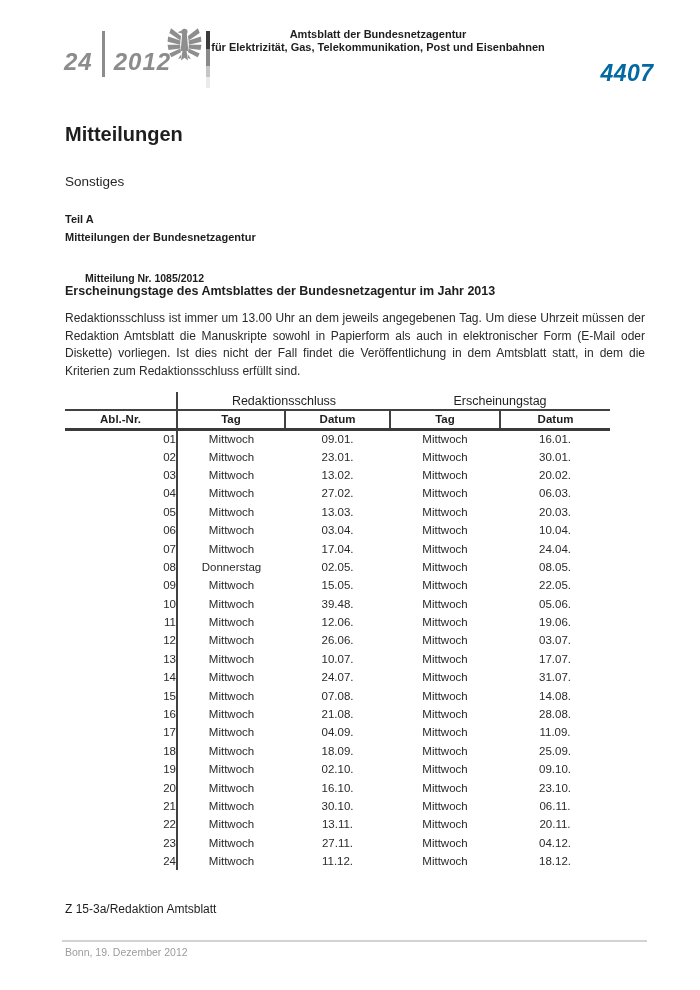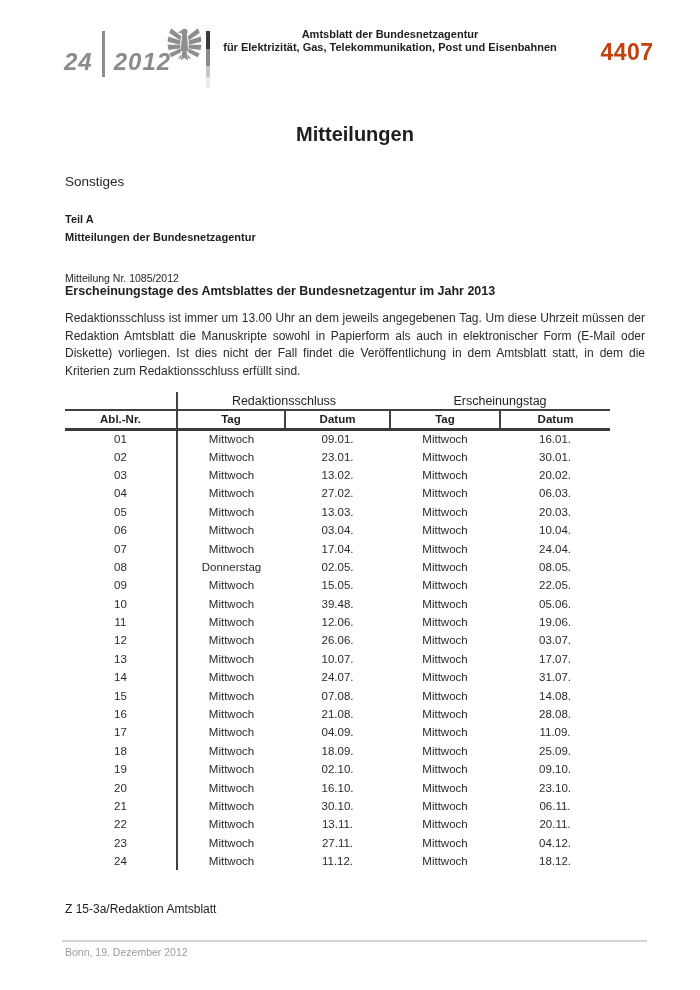--- a/index.html
+++ b/index.html
@@ -23,34 +23,34 @@
   .issue-divider { width:3px; height:46px; background:#8c8c8c; margin:0 9px; }
   .eagle { position:absolute; left:167px; top:26px; width:35px; height:42px; }
   .header-grad-bar {
     position:absolute; left:206px; top:31px; width:4px; height:57px;
     background:linear-gradient(to bottom,
       #3b3b3b 0%, #3b3b3b 32%,
       #8a8a8a 32%, #8a8a8a 62%,
       #c6c6c6 62%, #c6c6c6 80%,
       #ebebeb 80%, #ebebeb 100%);
   }
-  .masthead { position:absolute; left:220px; top:28px; width:340px; text-align:center; }
+  .masthead { position:absolute; left:208px; top:28px; width:340px; text-align:center; }
   .masthead-title { font-weight:bold; font-size:11px; line-height:13px; color:#1e1e1e; white-space:nowrap; }
   .masthead-sub { margin-top:10px; font-size:10.5px; color:#8c8c8c; white-space:nowrap; }
   .page-number {
-    position:absolute; left:588px; top:39px; width:78px; text-align:center;
-    font-size:23px; font-weight:bold; color:#c2410c; letter-spacing:0.5px;
+    position:absolute; left:588px; top:60px; width:78px; text-align:center;
+    font-size:23px; font-weight:bold; font-style:italic; color:#0369a1; letter-spacing:0.5px;
   }
 
   
   .content { margin:0 55px 0 65px; }
-  .section-title { margin:23px 0 0 0; font-size:20px; font-weight:bold; color:#1e1e1e;text-align:center; }
+  .section-title { margin:23px 0 0 0; font-size:20px; font-weight:bold; color:#1e1e1e; }
   .subsection-title { margin-top:28px; font-size:13.5px; }
   .part-block { margin-top:22px; font-size:11px; font-weight:bold; line-height:17.5px; color:#1e1e1e; }
-  .notice-number { margin-top:26px; font-size:10.5px; font-weight:normal; color:#1e1e1e; }
+  .notice-number { margin-top:26px; font-size:10.5px; font-weight:bold; color:#1e1e1e;margin-left:20px; }
   .notice-title { font-size:12.5px; font-weight:bold; color:#1e1e1e; }
   .body-paragraph {
     margin-top:12px; font-size:12px; line-height:17.5px;
     text-align:justify; color:#2a2a2a;
   }
 
   
   .table-wrap { margin-top:12px; }
   table { border-collapse:collapse; width:545px; table-layout:fixed; }
   th, td { padding:0; text-align:center; }
@@ -58,21 +58,21 @@
     height:18px; font-weight:normal; font-size:12.5px; color:#1e1e1e;
     border-bottom:2px solid #414141; vertical-align:middle;
   }
   .group-row th.abl-spacer { border-right:2px solid #414141; }
   .header-row th {
     height:19px; font-weight:bold; font-size:11.5px; color:#1e1e1e;
     border-bottom:3px solid #3a3a3a; border-right:2px solid #414141; vertical-align:middle;
   }
   .header-row th:last-child { border-right:none; }
   tbody td { height:18.4px; font-size:11.5px; color:#2a2a2a; vertical-align:middle; }
-  tbody td:first-child { border-right:2px solid #414141; }
+  tbody td:first-child { border-right:2px solid #414141;text-align:right; }
 
   
   .reference-line { margin-top:32px; font-size:12px; color:#1e1e1e; }
   .footer-divider { margin:24px -2px 0 -3px; border-top:2px solid #d2d2d2; }
   .dateline { margin-top:4px; font-size:10.5px; color:#9c9c9c; }
 </style>
 </head>
 <body>
 
 <div class="page">

